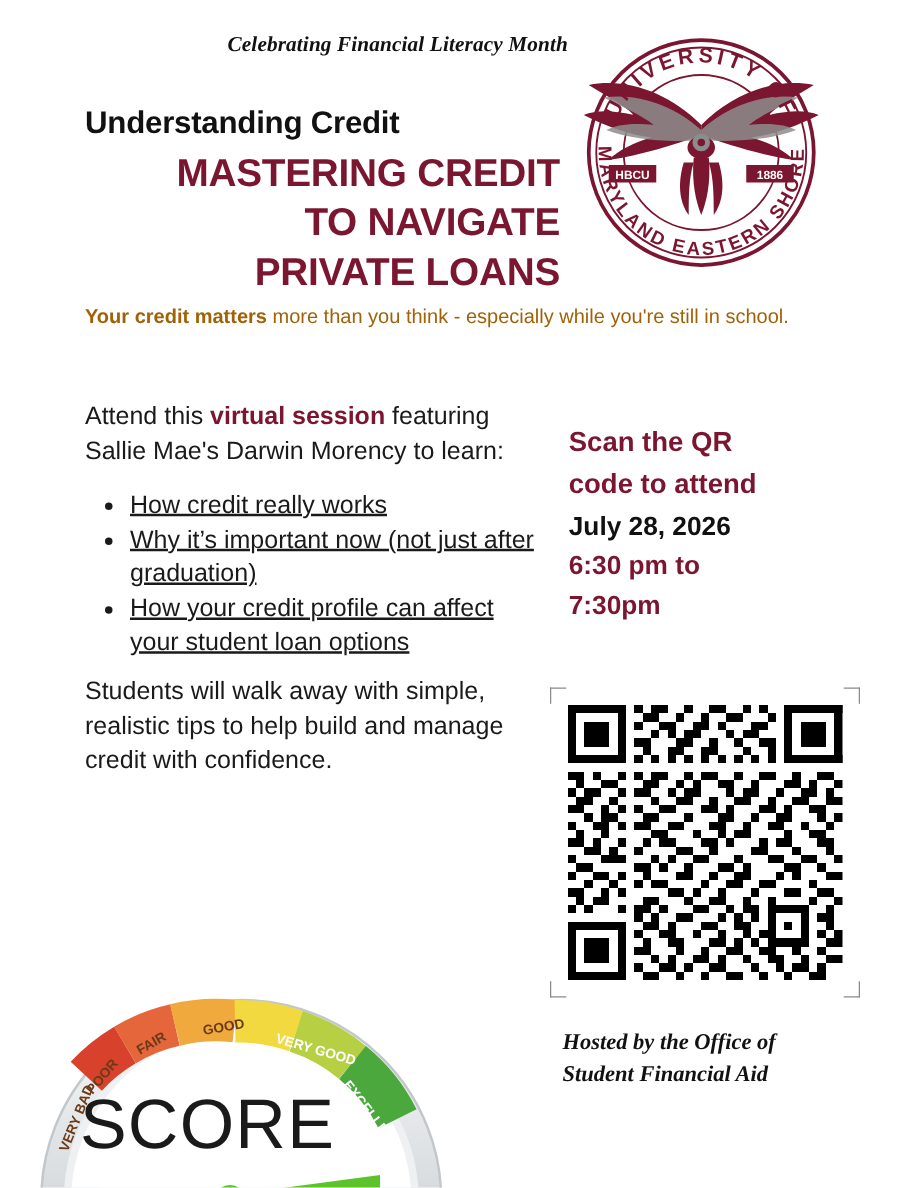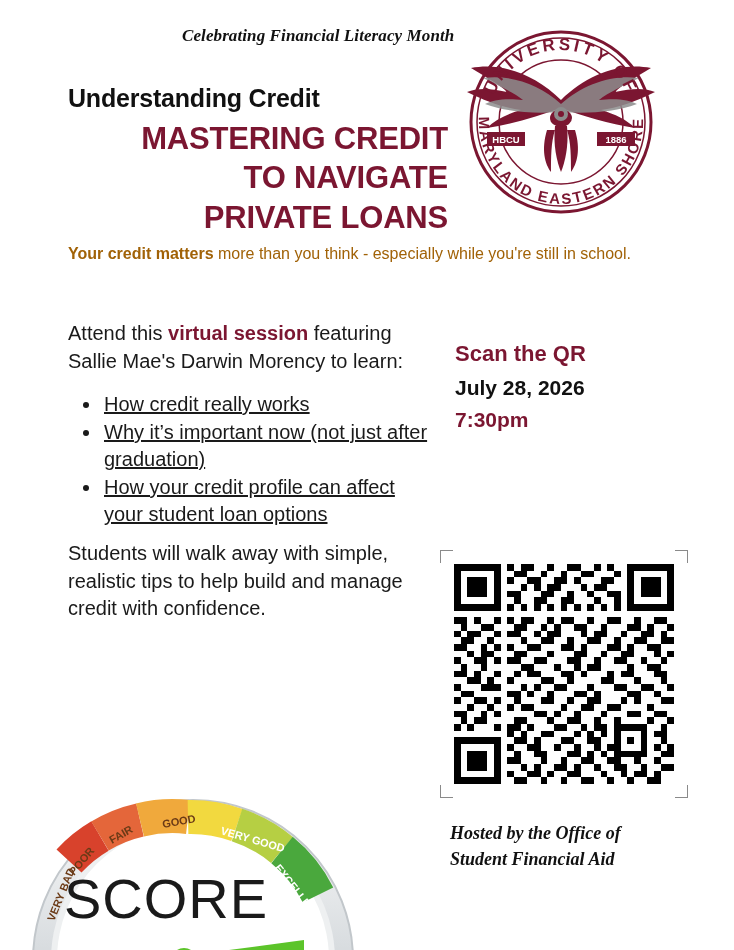--- a/index.html
+++ b/index.html
@@ -262,21 +262,23 @@
       <li>How credit really works</li>
       <li>Why it’s important now (not just after graduation)</li>
       <li>How your credit profile can affect your student loan options</li>
     </ul>
 
     <p class="closing">Students will walk away with simple, realistic tips to help build and manage credit with confidence.</p>
   </div>
 
   <div class="scan-block">
     <div class="scan-line">Scan the QR</div>
+    <div class="scan-line">code to attend</div>
     <div class="date-line">July 28, 2026</div>
+    <div class="time-line">6:30 pm to</div>
     <div class="time-line">7:30pm</div>
   </div>
 
   <div class="qr-area">
     <span class="qr-corner tl"></span>
     <span class="qr-corner tr"></span>
     <span class="qr-corner bl"></span>
     <span class="qr-corner br"></span>
     <div class="qr-code">
       <svg viewBox="0 0 33 33" width="220" height="220" shape-rendering="crispEdges" aria-hidden="true">

